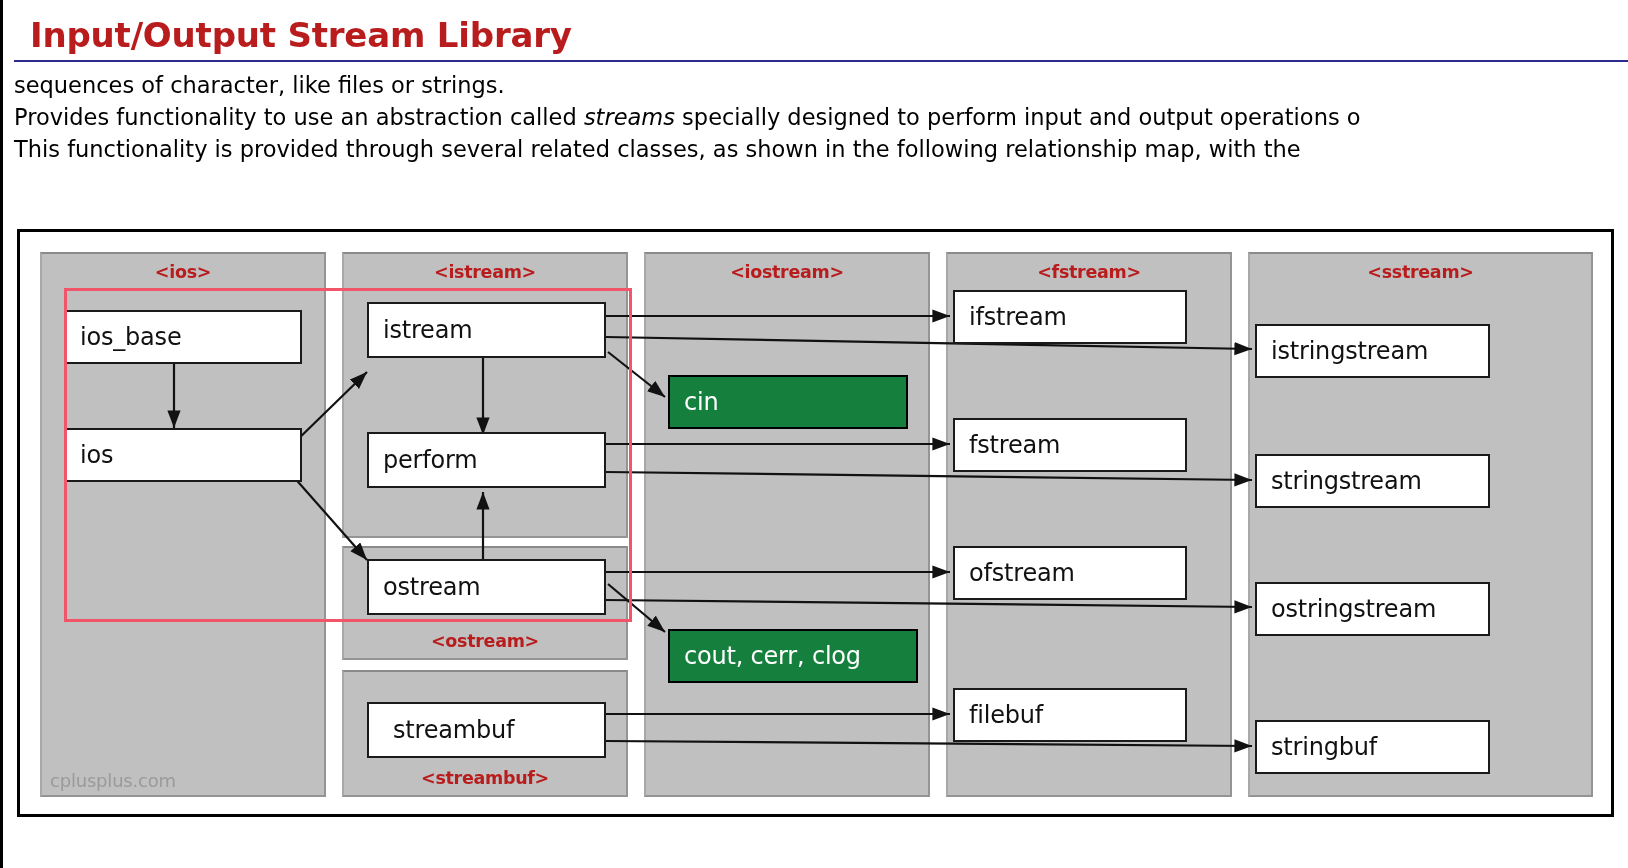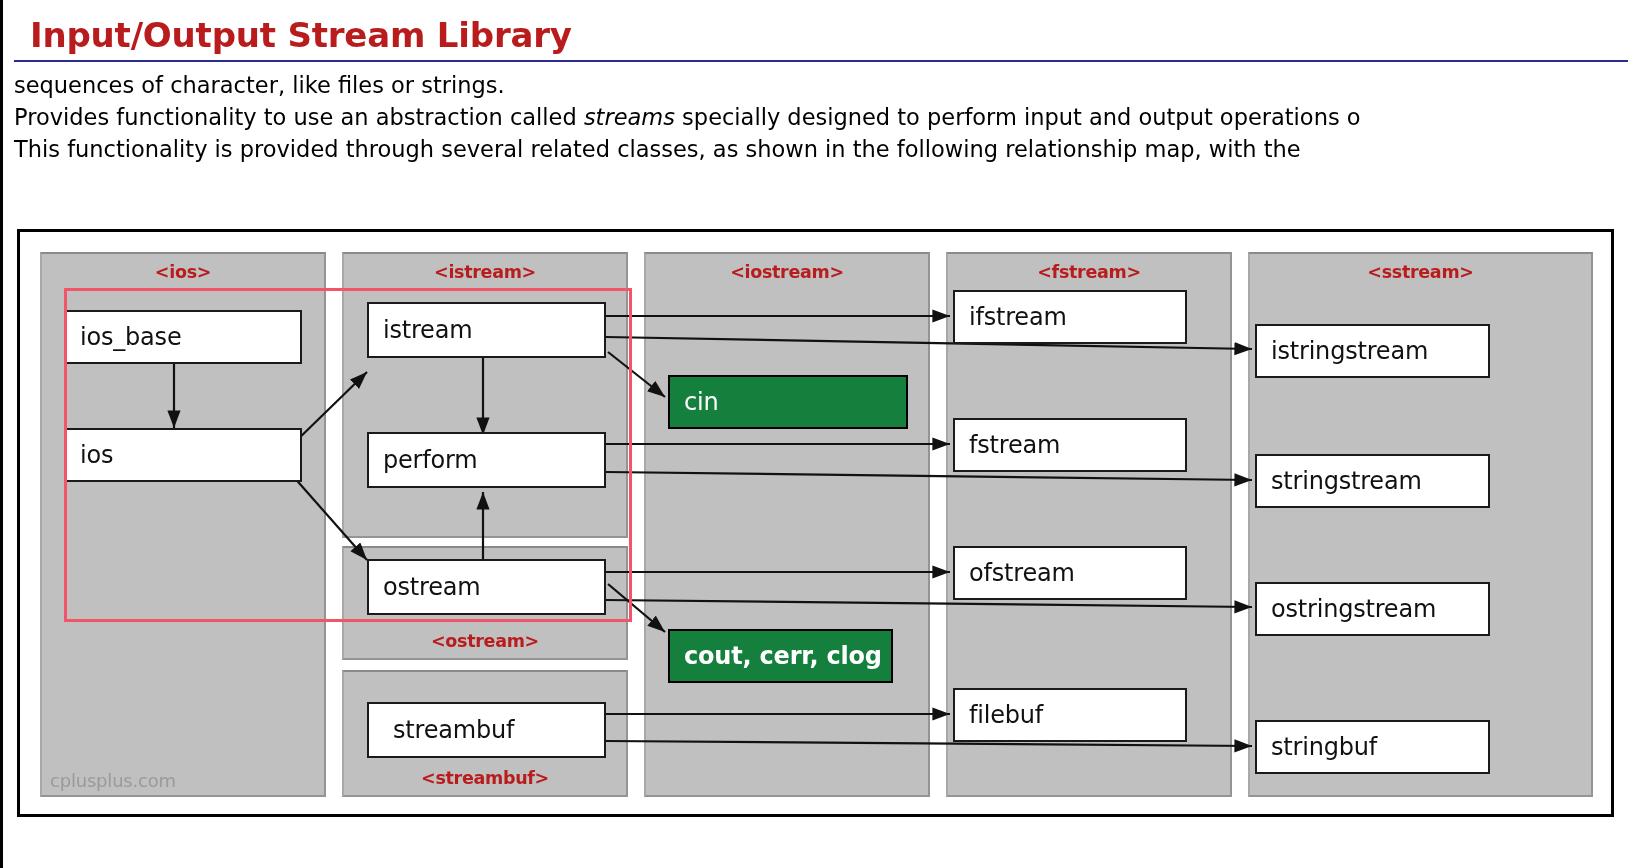--- a/index.html
+++ b/index.html
@@ -237,21 +237,21 @@
       <div class="node" style="left:347px; top:327px; width:239px; height:56px;">
         <span>ostream</span>
       </div>
       <div class="node" style="left:347px; top:470px; width:239px; height:56px;padding-left:24px;">
         <span>streambuf</span>
       </div>
 
       <div class="node obj" style="left:648px; top:143px; width:240px; height:54px;">
         <span>cin</span>
       </div>
-      <div class="node obj" style="left:648px; top:397px; width:225px; height:54px;font-weight:bold;">
+      <div class="node obj" style="left:648px; top:397px; width:250px; height:54px;">
         <span>cout, cerr, clog</span>
       </div>
 
       <div class="node" style="left:933px; top:58px; width:234px; height:54px;">
         <span>ifstream</span>
       </div>
       <div class="node" style="left:933px; top:186px; width:234px; height:54px;">
         <span>fstream</span>
       </div>
       <div class="node" style="left:933px; top:314px; width:234px; height:54px;">

